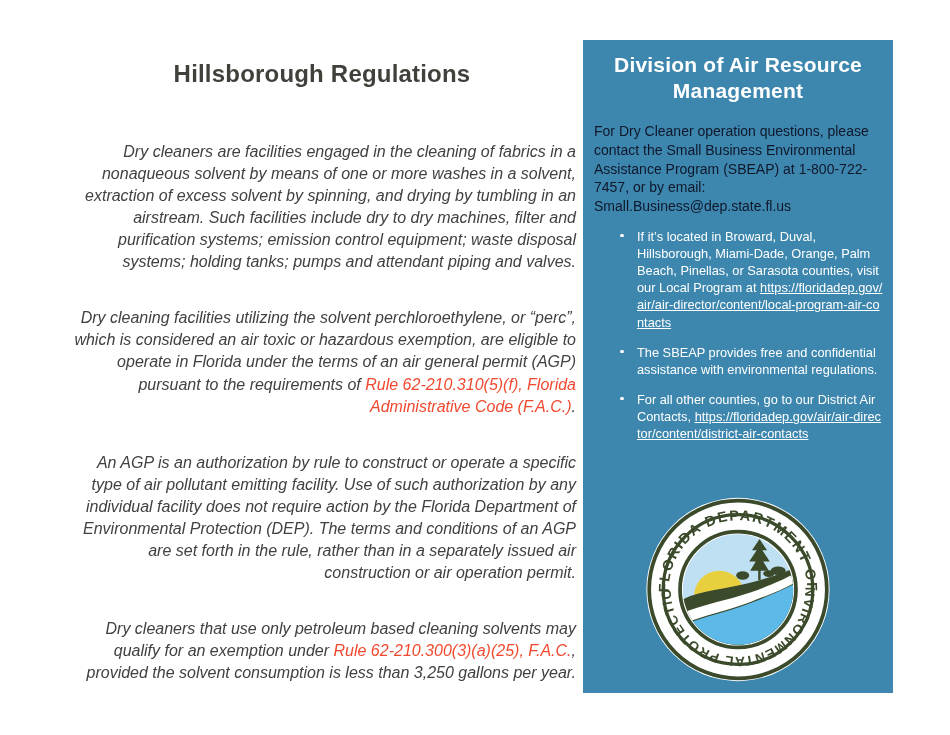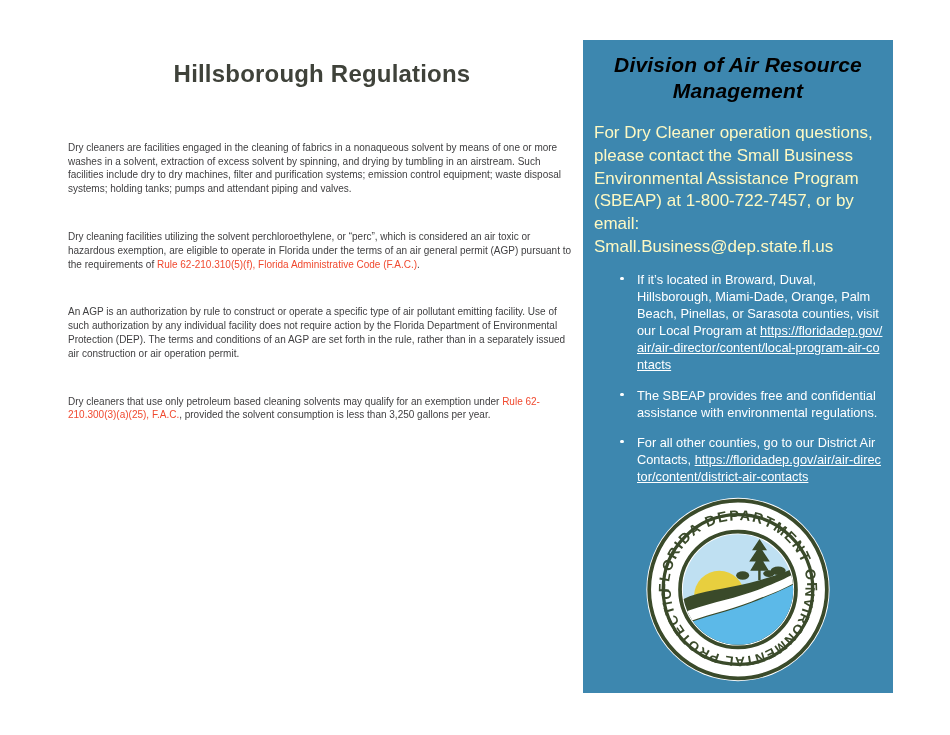--- a/index.html
+++ b/index.html
@@ -27,57 +27,57 @@
     font-size: 24px;
     font-weight: bold;
     color: #3f423a;
     text-align: center;
     letter-spacing: 0.2px;
     margin: 0 0 52px 0;
     line-height: 1.2;
   }
 
   .body-par {
-    font-size: 10px;
+    font-size: 16px;
     line-height: 1.38;
     color: #414042;
     margin: 0 0 34px 0;
-    text-align: left;
+    text-align: right;
+    font-style: italic;
   }
   .body-par:last-child { margin-bottom: 16px; }
 
   .rule-ref { color: #f0492f; }
 
   
   .side-panel {
     position: absolute;
     left: 583px;
     top: 40px;
     width: 310px;
     height: 653px;
     background: #3d87af;
     box-sizing: border-box;
     padding: 12px 10px 0 10px;
   }
 
   .panel-title {
     font-size: 21px;
     font-weight: bold;
-    color: #000000;
+    color: #ffffff;
     text-align: center;
     line-height: 1.24;
     letter-spacing: 0.2px;
     margin: 0 0 18px 0;
-    font-style: italic;
   }
 
   .panel-intro {
-    font-size: 17px;
+    font-size: 14px;
     line-height: 1.34;
-    color: #fef9c3;
+    color: #0f172a;
     margin: 0 0 12px 0;
     padding: 0 1px 0 1px;
   }
 
   .panel-bullets {
     margin: 0;
     padding: 0;
     list-style: none;
   }
   .panel-bullet {

